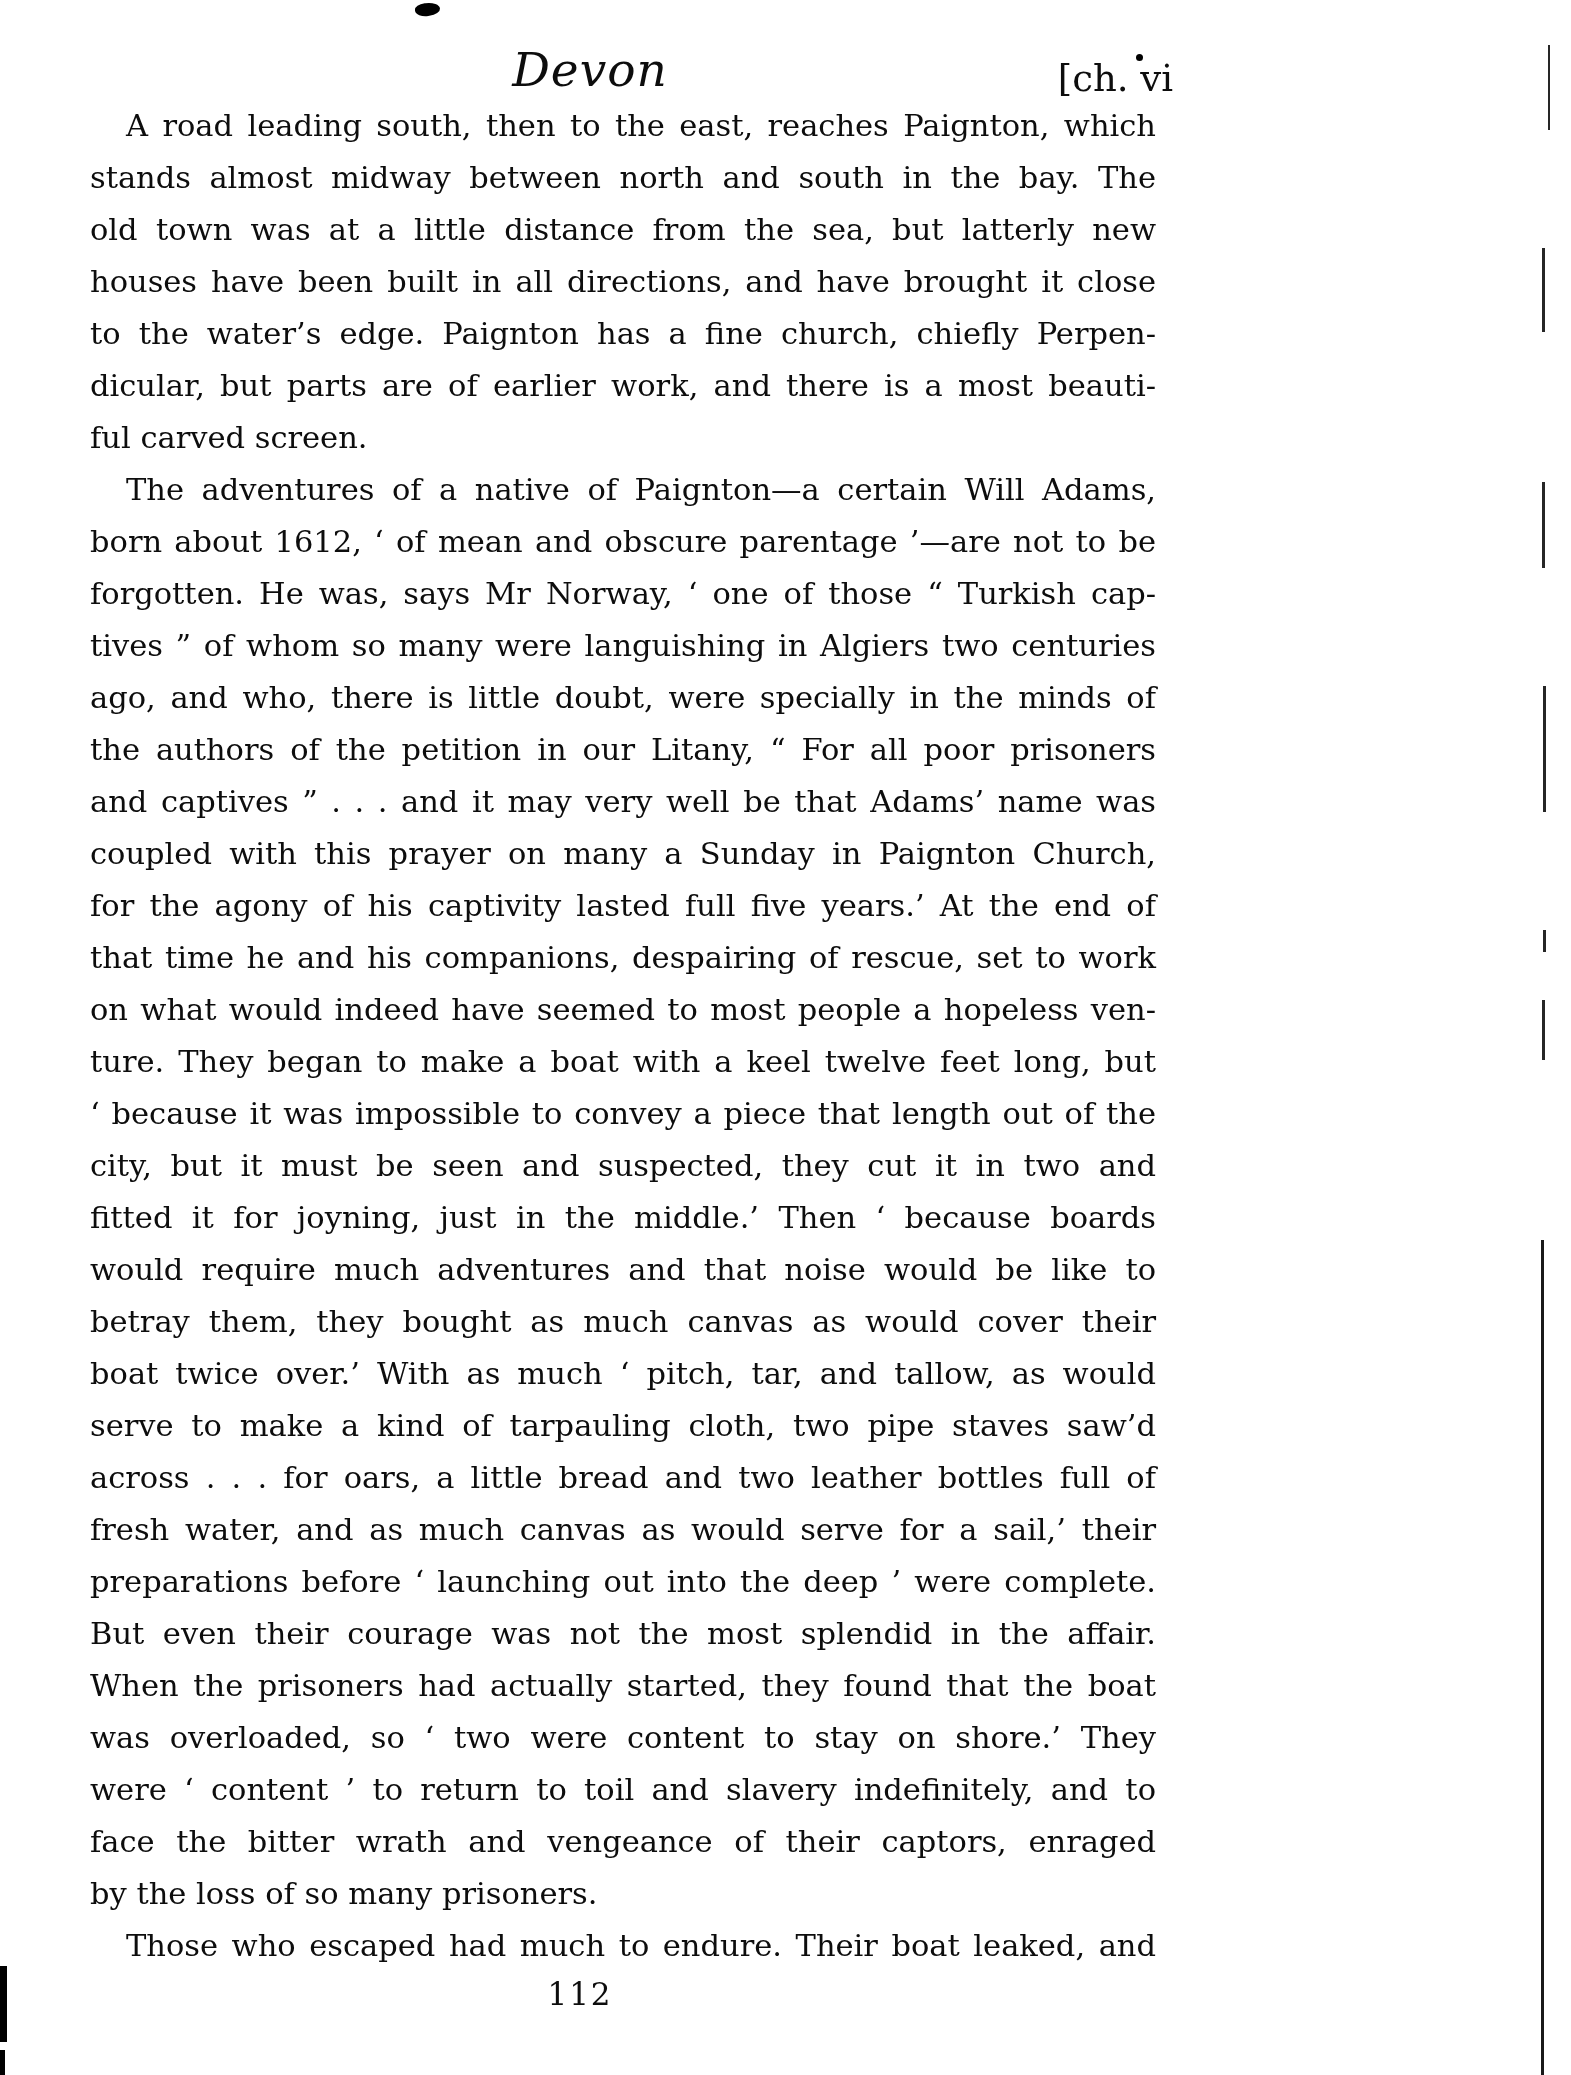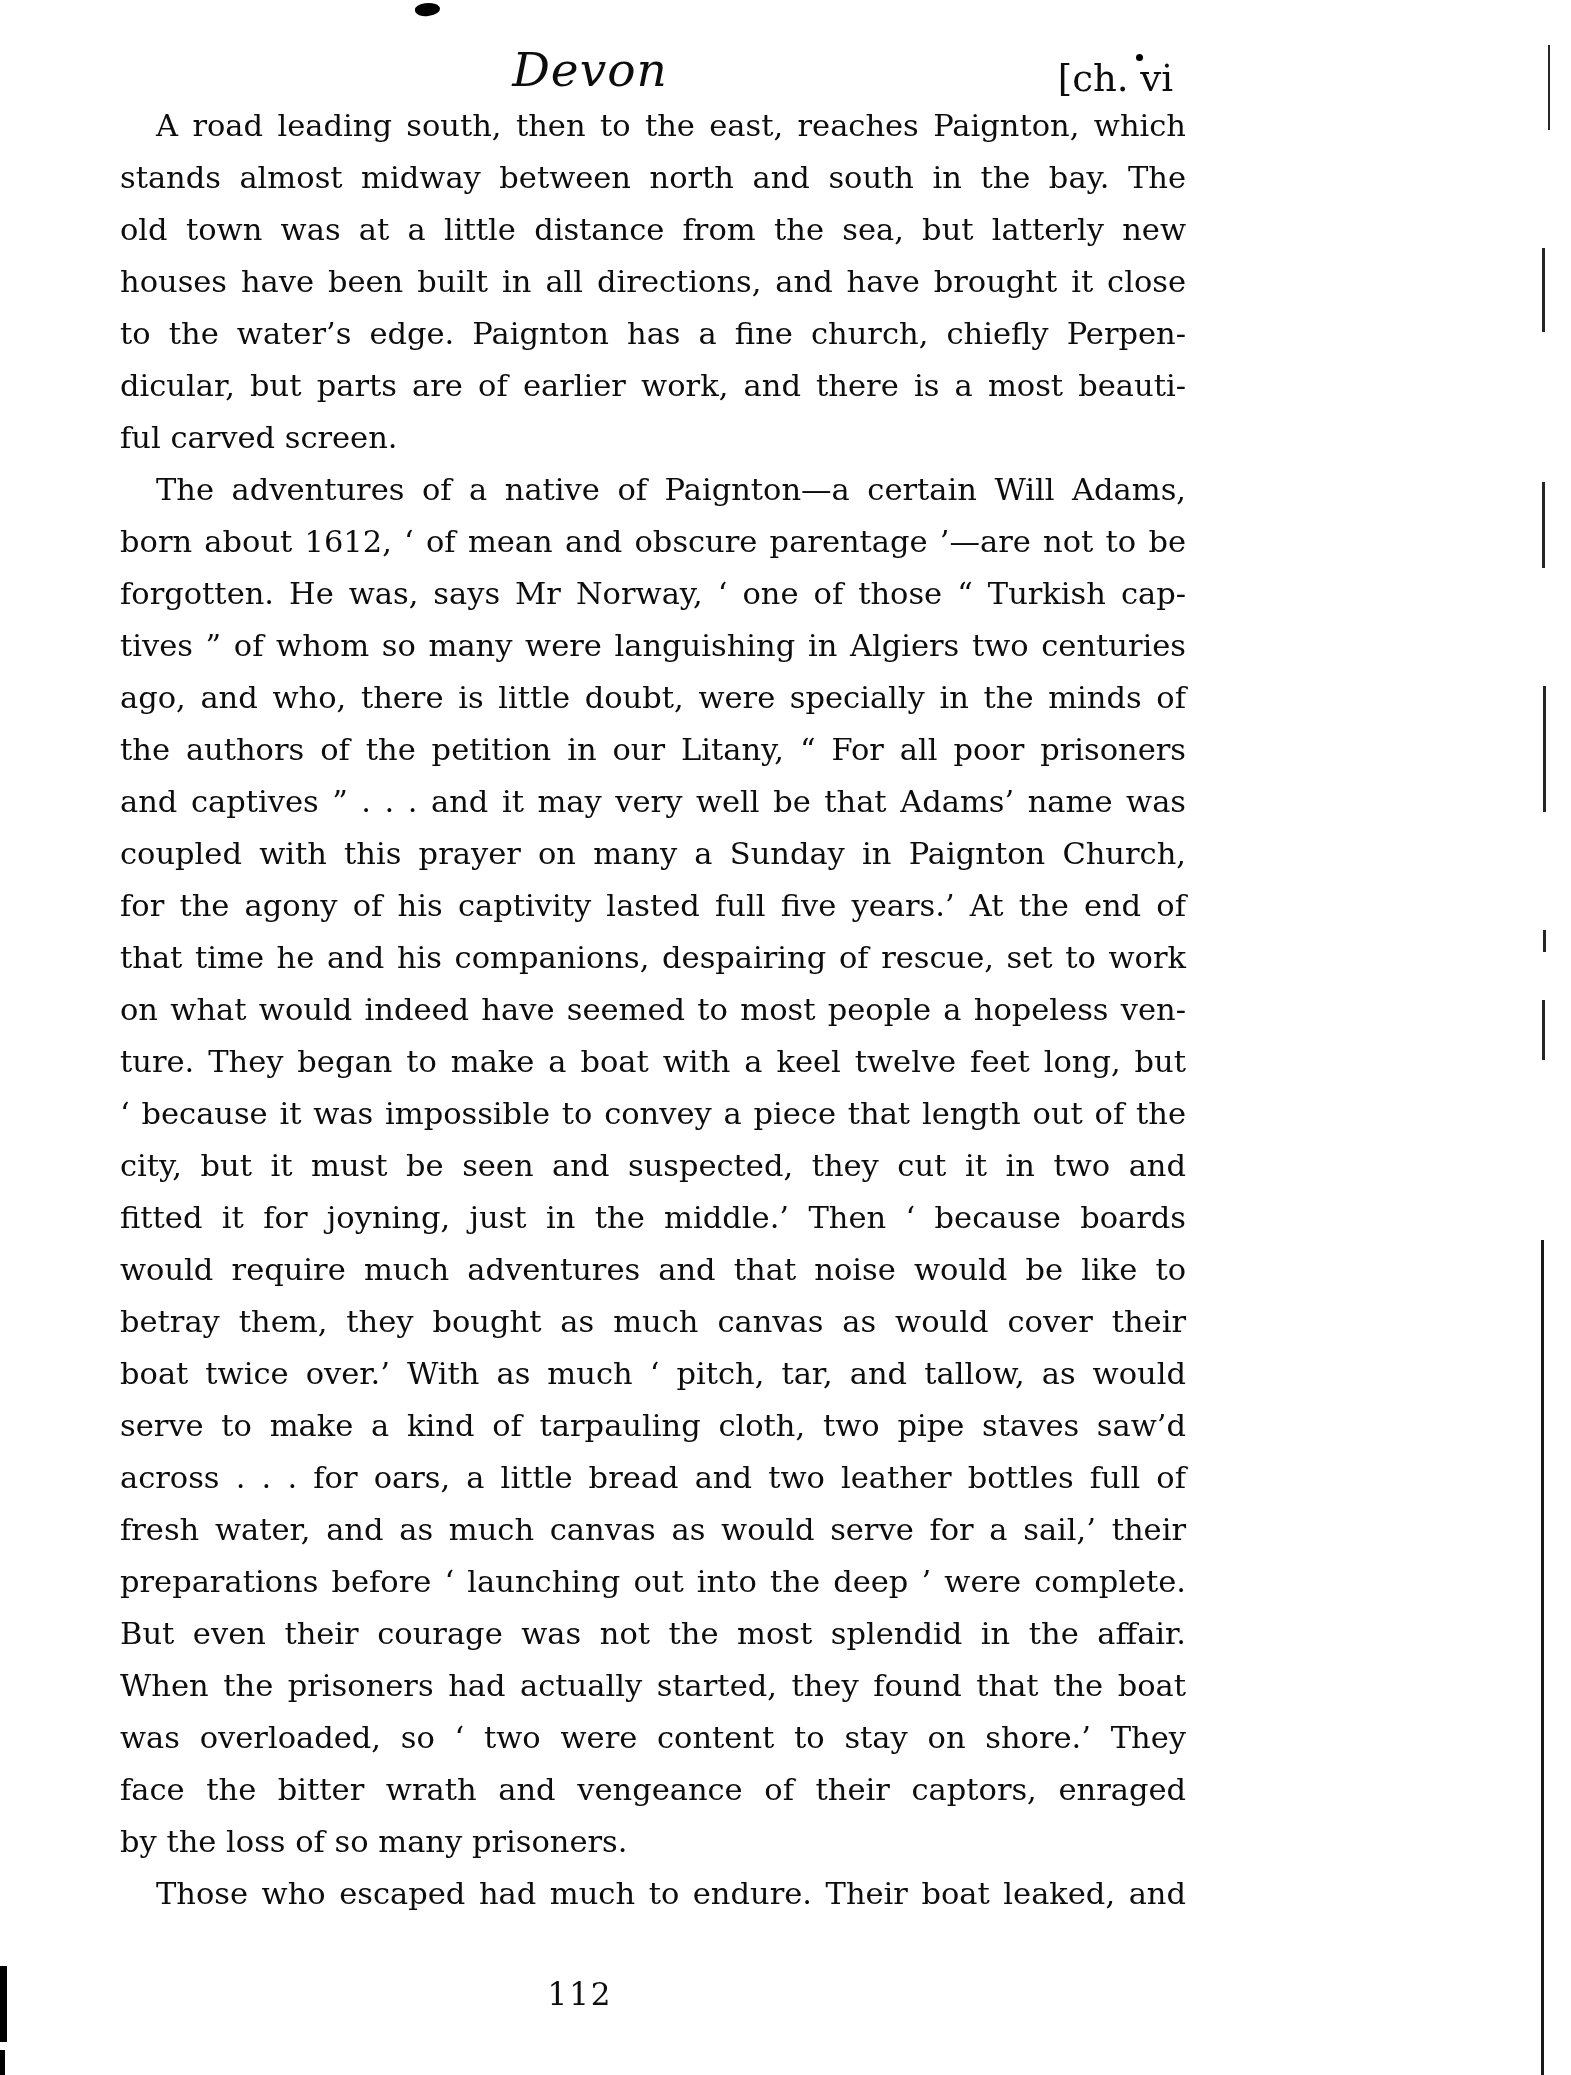--- a/index.html
+++ b/index.html
@@ -25,21 +25,21 @@
   .chapter-marker {
     position: absolute;
     left: 107px; top: 57px; width: 1066px;
     text-align: right;
     font-size: 37px;
   }
 
   
   .body-text {
     position: absolute;
-    left: 120px; top: 100px; width: 1066px;
+    left: 90px; top: 100px; width: 1066px;
     font-size: 30.5px;
   }
   .text-line {
     height: 52px;
     line-height: 52px;
     text-align: justify;
     text-align-last: justify;
     white-space: nowrap;
   }
   .text-line.indent { text-indent: 36px; }
@@ -108,20 +108,21 @@
       <div class="text-line">would require much adventures and that noise would be like to</div>
       <div class="text-line">betray them, they bought as much canvas as would cover their</div>
       <div class="text-line">boat twice over.’  With as much ‘ pitch, tar, and tallow, as would</div>
       <div class="text-line">serve to make a kind of tarpauling cloth, two pipe staves saw’d</div>
       <div class="text-line">across . . . for oars, a little bread and two leather bottles full of</div>
       <div class="text-line">fresh water, and as much canvas as would serve for a sail,’ their</div>
       <div class="text-line">preparations before ‘ launching out into the deep ’ were complete.</div>
       <div class="text-line">But even their courage was not the most splendid in the affair.</div>
       <div class="text-line">When the prisoners had actually started, they found that the boat</div>
       <div class="text-line">was overloaded, so ‘ two were content to stay on shore.’  They</div>
+      <div class="text-line">were ‘ content ’ to return to toil and slavery indefinitely, and to</div>
       <div class="text-line">face the bitter wrath and vengeance of their captors, enraged</div>
       <div class="text-line flush">by the loss of so many prisoners.</div>
       <div class="text-line indent">Those who escaped had much to endure.  Their boat leaked, and</div>
     </div>
 
   <div class="page-number">112</div>
 
   <div class="artifact ink-blob"></div>
   <div class="artifact tr-dot"></div>
   <div class="artifact edge-a"></div>

